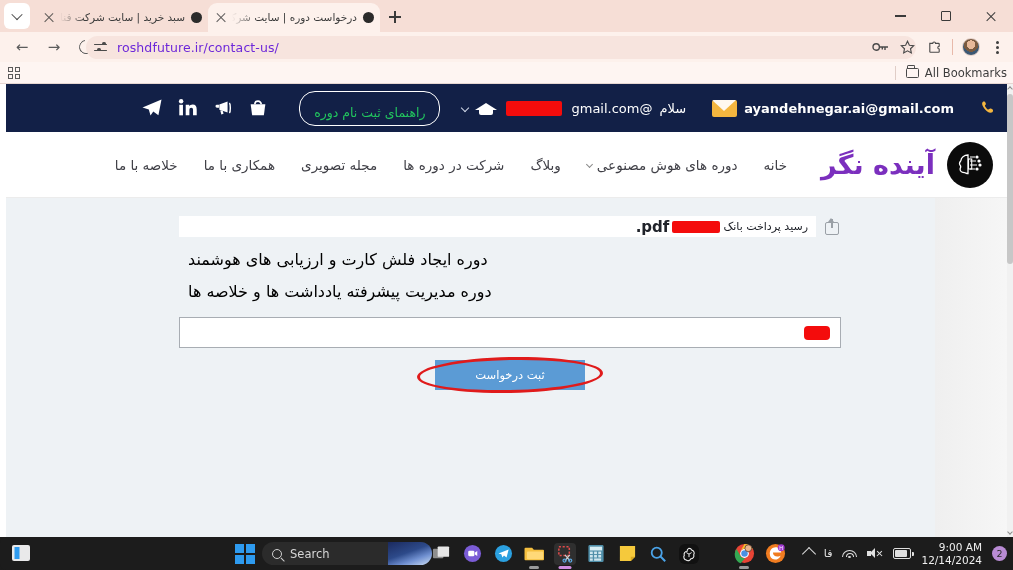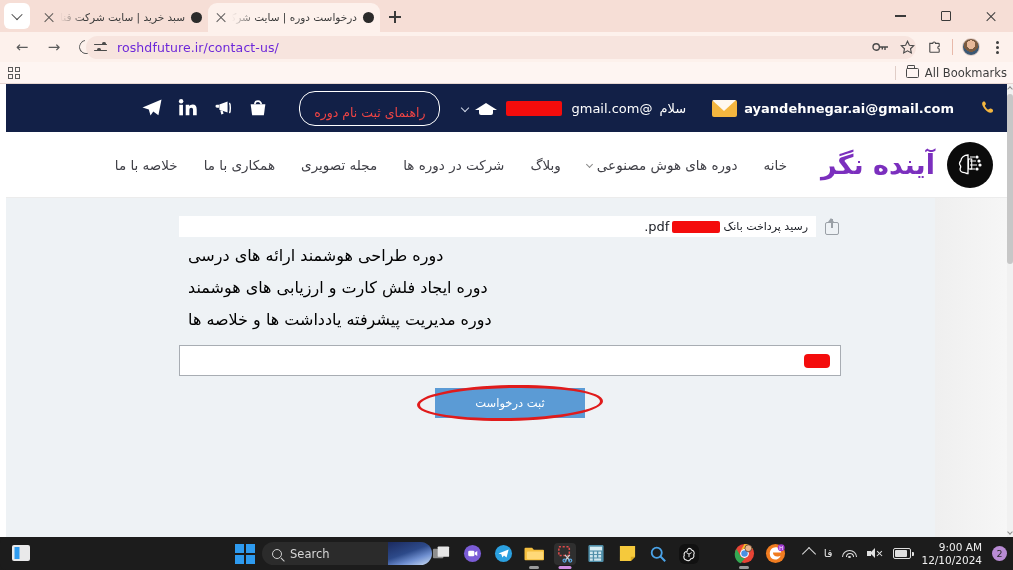--- a/index.html
+++ b/index.html
@@ -161,21 +161,21 @@
   .cap::before {
     content:""; position:absolute; left: 0; top: 2px; width: 0; height: 0;
     border-left: 11px solid transparent; border-right: 11px solid transparent; border-bottom: 7px solid #fff;
   }
   .cap::after {
     content:""; position:absolute; left: 4px; top: 9px; width: 14px; height: 5px;
     background: #fff; border-radius: 0 0 2px 2px;
   }
   .caret-d { width: 6px; height: 6px; border-left: 1.4px solid #cfd6e6; border-bottom: 1.4px solid #cfd6e6; transform: rotate(-45deg); }
   .guide-btn {
-    border: 1.4px solid #fff; border-radius: 16px; color: #ef4444; font-size: 12.5px;
+    border: 1.4px solid #fff; border-radius: 16px; color: #22c55e; font-size: 12.5px;
     padding: 13px 14px 5px; white-space: nowrap;
   }
   .socials { display: flex; align-items: center; gap: 13px; color: #fff; }
   .spacer { flex: 1 1 auto; }
 
   
   .navbar {
     position: relative; height: 66px; width: 1007px; background: #fff;
     display: flex; align-items: center; direction: rtl; padding: 0 20px 0 10px;
     border-bottom: 1px solid #ececec;
@@ -205,21 +205,21 @@
   .file-row {
     display: flex; align-items: center; gap: 8px;
   }
   .file-field {
     flex: 1 1 auto; height: 21px; background: #ffffff;
     display: flex; align-items: center; justify-content: flex-start;
     padding: 0 8px; font-size: 11px; color: #20232a;
   }
   .file-name-wrap { display: flex; align-items: center; gap: 3px; direction: rtl; }
   .file-label { font-size: 11px; color: #20232a; white-space: nowrap; }
-  .file-ext { font-size: 13px; color: #20232a; direction: ltr; }
+  .file-ext { font-size: 15px; color: #20232a; direction: ltr; font-weight: bold; }
   .upload-ico { width: 17px; height: 19px; position: relative; flex: 0 0 auto; }
   .upload-ico .box {
     position: absolute; left: 1px; top: 5px; width: 14px; height: 13px;
     border: 1.4px solid #9aa0a6; border-radius: 2px;
   }
   .upload-ico .stem { position: absolute; left: 7.2px; top: 2px; width: 1.6px; height: 9px; background: #9aa0a6; }
   .upload-ico .head {
     position: absolute; left: 4.2px; top: 1px; width: 0; height: 0;
     border-left: 3.8px solid transparent; border-right: 3.8px solid transparent; border-bottom: 4.4px solid #9aa0a6;
   }
@@ -517,24 +517,20 @@
               <div class="file-field">
                 <div class="file-name-wrap">
                   <span class="file-label">رسید پرداخت بانک</span>
                   <span class="redact" style="width:48px;height:12px;"></span>
                   <span class="file-ext">.pdf</span>
                 </div>
               </div>
             </div>
 
             <div class="checks">
-              <div class="check-row-inner" style="margin-top:9px">
-                <span class="cl">دوره طراحی هوشمند ارائه های درسی</span>
-                <span class="cb checked"></span>
-              </div>
               <div class="check-row-inner" style="margin-top:13px">
                 <span class="cl">دوره ایجاد فلش کارت و ارزیابی های هوشمند</span>
                 <span class="cb"></span>
               </div>
               <div class="check-row-inner" style="margin-top:13px">
                 <span class="cl">دوره مدیریت پیشرفته یادداشت ها و خلاصه ها</span>
                 <span class="cb"></span>
               </div>
             </div>
 
@@ -693,19 +689,19 @@
         <span class="body"></span>
           <span class="cone"></span>
           <span class="x1"></span>
           <span class="x2"></span>
       </div>
       <div class="batt">
           <i></i>
         </div>
       <div class="clock">
         <span>9:00 AM</span>
-        <span>12/10/2024</span>
+        <span>12/14/2024</span>
       </div>
       <div class="notif-badge">2</div>
     </div>
   </div>
 
 </div>
 
 </body></html>

